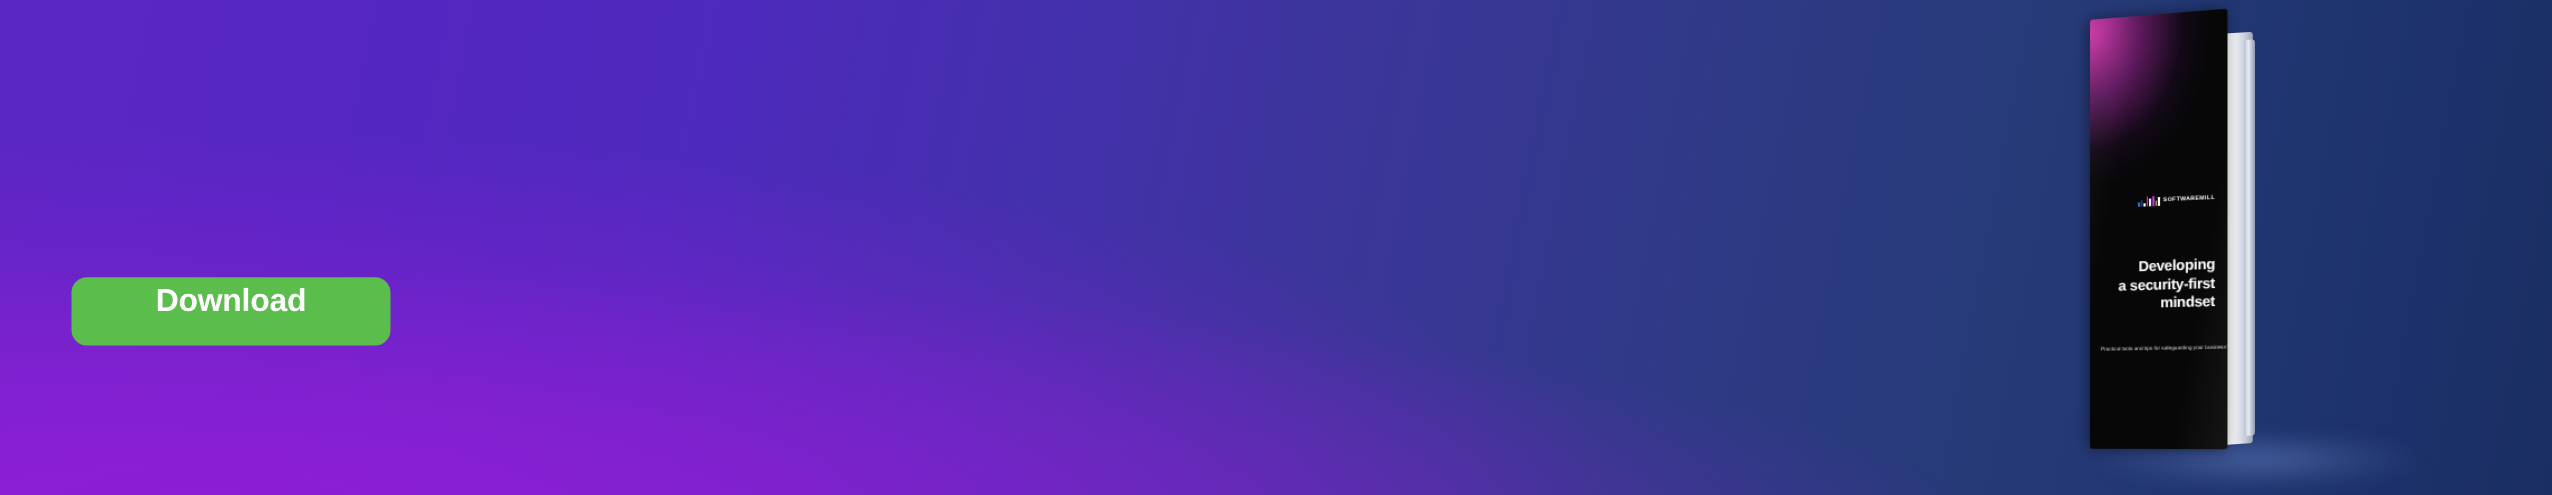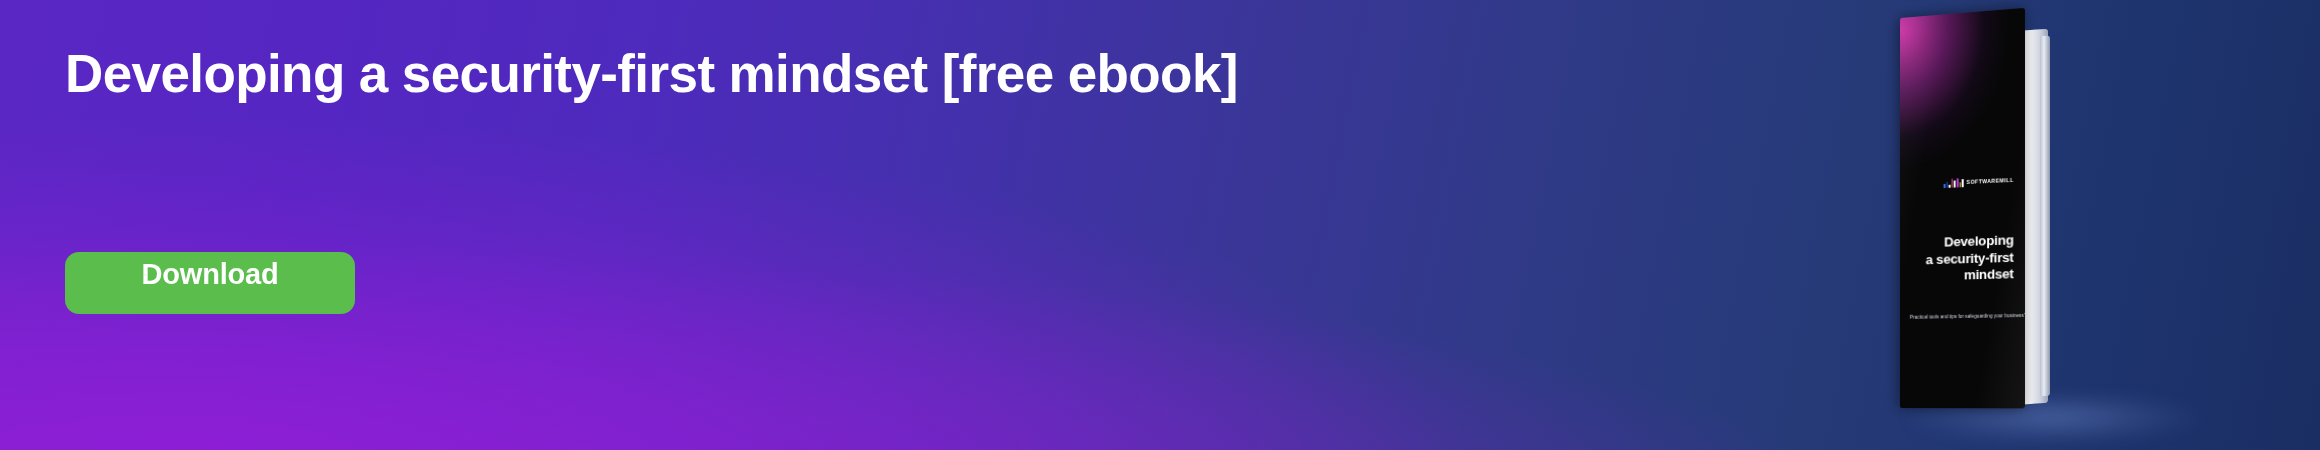--- a/index.html
+++ b/index.html
@@ -186,21 +186,20 @@
     pointer-events:none;
   }
 </style>
 </head>
 <body>
 
 <div class="banner">
 
   <div class="copy">
 
-    <div class="headline">Developing a security-first mindset [free ebook]</div>
 
 
     <button class="cta-button">
       <span>Download</span>
     </button>
   </div>
 
   <div class="book-area">
 
     <div class="book-shadow"></div>

